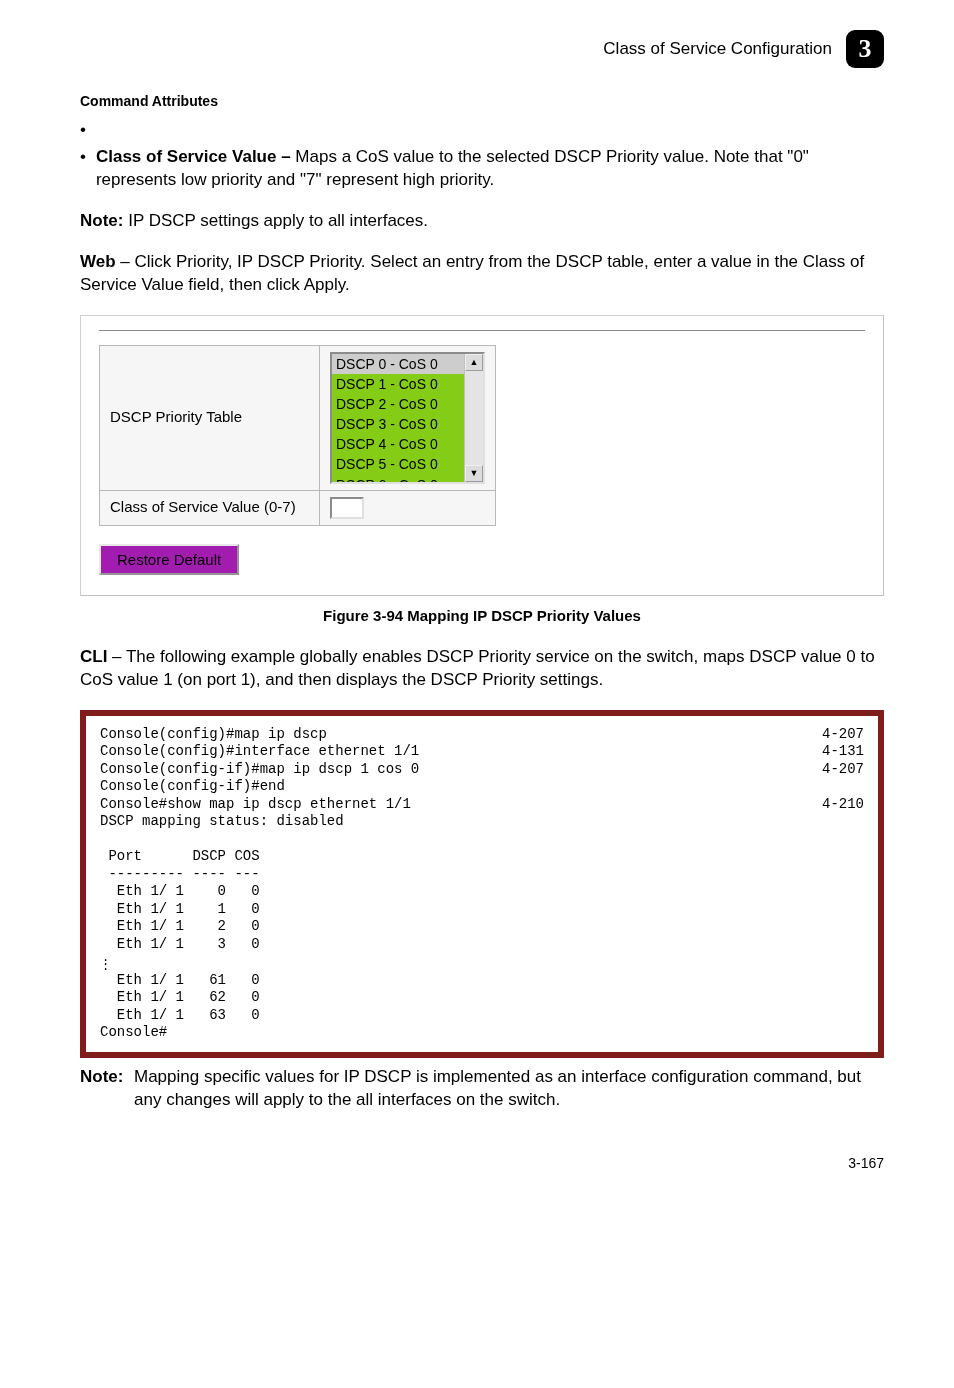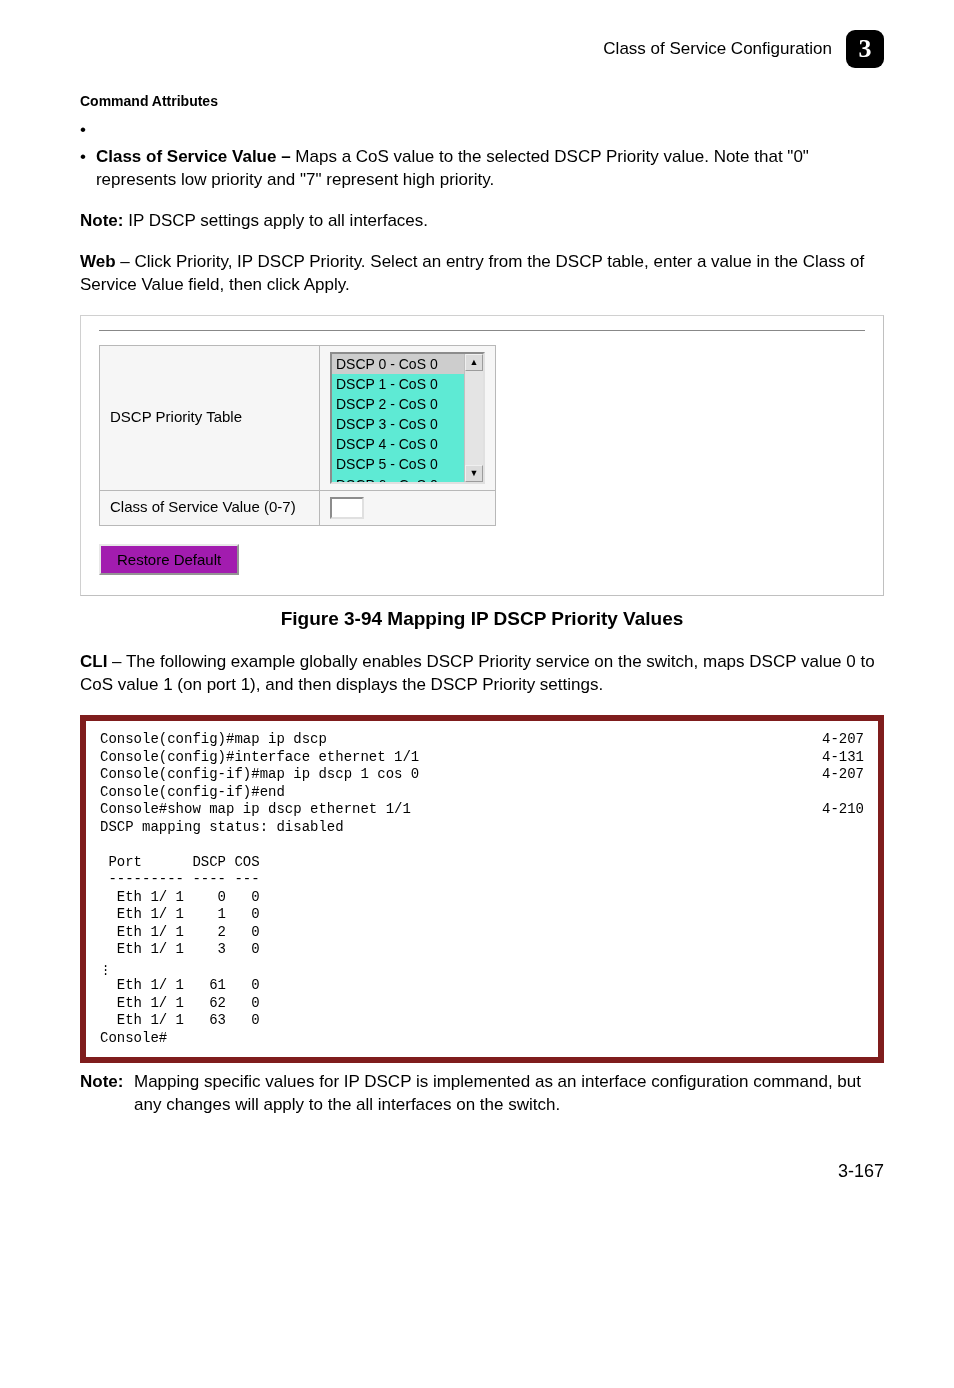--- a/index.html
+++ b/index.html
@@ -61,21 +61,21 @@
     font-size: 15px;
     background: #f6f6f6;
     vertical-align: middle;
   }
   .form-table td.first-col { width: 220px; }
 
   .listbox {
     width: 155px;
     height: 132px;
     border: 2px inset #e0e0e0;
-    background: #5eead4;
+    background: #84cc16;
     font-family: Arial, sans-serif;
     font-size: 14px;
     display: flex;
   }
   .listbox-items { flex: 1; overflow: hidden; }
   .listbox-items .item {
     padding: 1px 4px;
     white-space: nowrap;
     line-height: 1.3;
   }
@@ -109,21 +109,21 @@
     font-size: 15px;
     border: 2px outset #e8e8e8;
     background: #a21caf;
     color: #000;
     cursor: pointer;
   }
 
   .figure-caption {
     text-align: center;
     font-weight: bold;
-    font-size: 19px;
+    font-size: 15px;
     margin-bottom: 20px;
   }
 
   .cli-label { font-weight: bold; }
 
   .console-block {
     border: 6px solid #7f1d1d;
     padding: 10px 14px;
     font-family: "Courier New", monospace;
     font-size: 14px;
@@ -140,21 +140,21 @@
     font-size: 12px;
     margin: 3px 0 3px 2px;
   }
 
   .footnote { font-size: 17px; display: flex; }
   .footnote .note-col { font-weight: bold; width: 54px; flex-shrink:0; }
 
   .page-num {
     text-align: right;
     margin-top: 42px;
-    font-size: 18px;
+    font-size: 14px;
   }
 </style>
 </head>
 <body>
 
 <div class="header-row">
   <span class="header-title">Class of Service Configuration</span>
   <span class="chapter-badge">3</span>
 </div>
 

